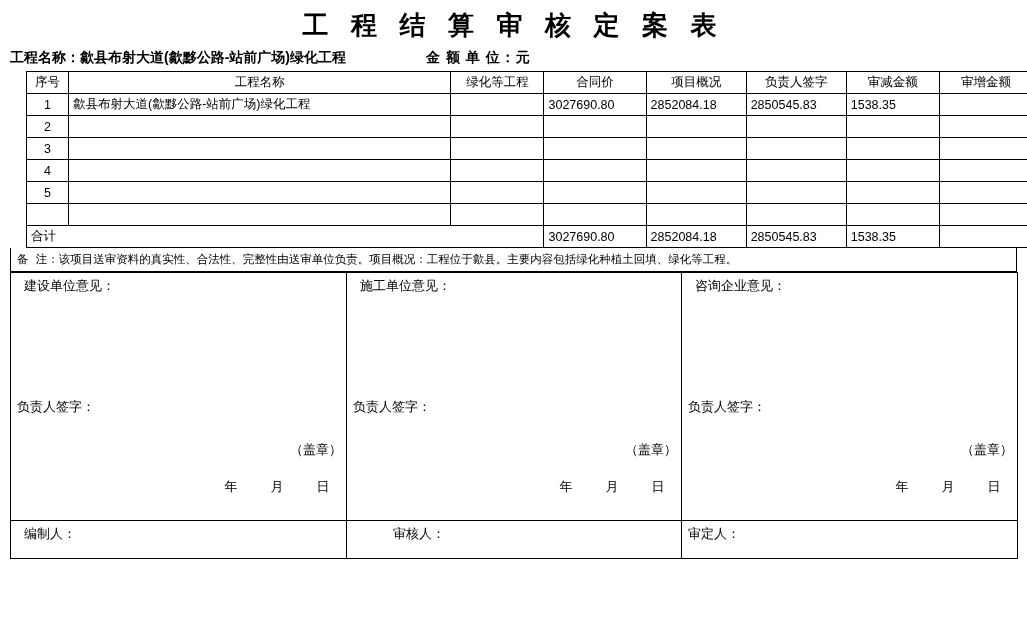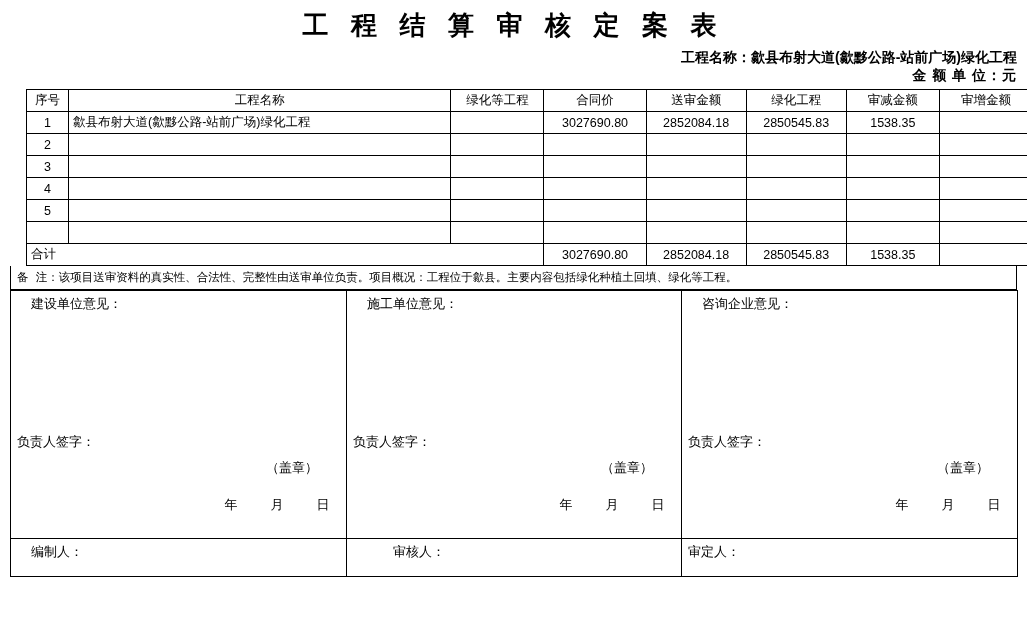--- a/index.html
+++ b/index.html
@@ -27,21 +27,20 @@
     padding-top: 8px;
     padding-bottom: 6px;
     font-family: "Liberation Serif", "DejaVu Serif", serif;
   }
   .subhead {
     display: flex;
     align-items: flex-end;
     padding: 0 10px 4px 10px;
     font-size: 14px;
     font-weight: bold;
-    flex-direction: column;
   }
   .subhead .proj {
     flex: 0 0 auto;
   }
   .subhead .unit {
     margin-left: 80px;
     font-weight: bold;
     letter-spacing: 1px;
   }
   table.main {
@@ -59,21 +58,21 @@
     box-sizing: border-box;
   }
   .hdr td {
     text-align: center;
     font-weight: normal;
     font-size: 12.5px;
     height: 30px;
   }
   .c-num { text-align: center; }
   .c-name { text-align: left; padding-left: 6px; }
-  .c-amt { text-align: center; }
+  .c-amt { text-align: left; }
   .row-blank td { height: 22px; }
   .total-row td { height: 26px; }
   .total-label { text-align: left; }
   .big-row td {
     height: 34px;
   }
   .big-label {
     text-align: center;
     font-weight: bold;
     font-size: 14px;
@@ -100,40 +99,40 @@
   table.sign {
     border-collapse: collapse;
     width: 1007px;
     margin: 0 10px;
     table-layout: fixed;
   }
   table.sign td {
     border: 1px solid #000000;
     vertical-align: top;
     font-size: 13px;
-    padding: 4px 20px;
+    padding: 4px 13px;
     box-sizing: border-box;
     margin-top: 36px;
   }
   .sign-cell {
     position: relative;
     height: 248px;
   }
   .sign-top {
     font-size: 13px;
   }
   .sign-person {
     position: absolute;
     left: 6px;
-    top: 142px;
+    top: 125px;
     font-size: 13px;
   }
   .sign-seal {
     position: absolute;
-    right: 28px;
+    right: 4px;
     top: 168px;
     font-size: 13px;
   }
   .sign-date {
     position: absolute;
     left: 0;
     right: 0;
     top: 205px;
     display: flex;
     justify-content: flex-end;
@@ -175,22 +174,22 @@
       <col style="width:100px">
       <col style="width:93px">
       <col style="width:93px">
     </colgroup>
     <tbody>
       <tr class="hdr">
         <td>序号</td>
         <td>工程名称</td>
         <td>绿化等工程</td>
         <td>合同价</td>
-        <td>送审金额</td>
-        <td>绿化工程</td>
+        <td>项目概况</td>
+        <td>负责人签字</td>
         <td>审减金额</td>
         <td>审增金额</td>
       </tr>
 
       <tr>
         <td class="c-num">1</td>
         <td class="c-name">歙县布射大道(歙黟公路-站前广场)绿化工程</td>
         <td class="c-amt"></td>
         <td class="c-amt">3027690.80</td>
         <td class="c-amt">2852084.18</td>

